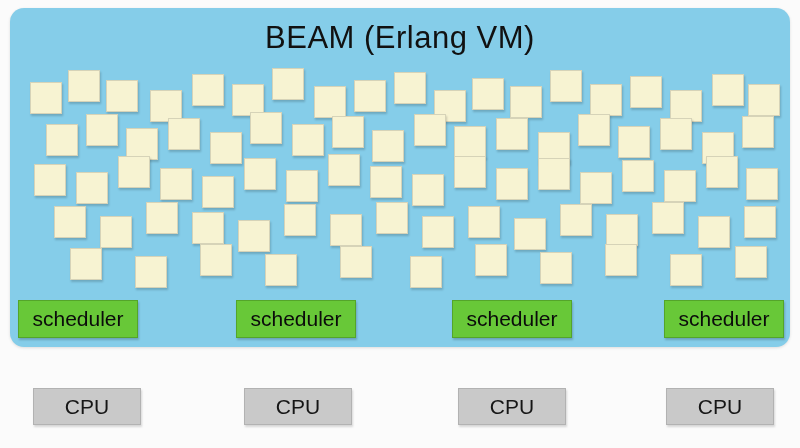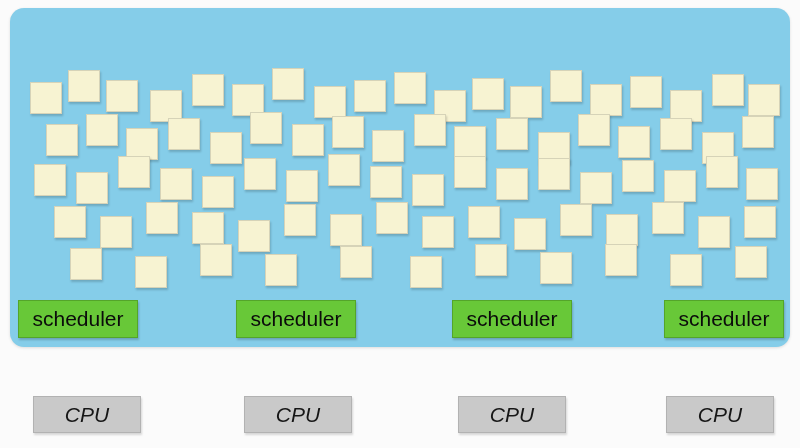--- a/index.html
+++ b/index.html
@@ -66,46 +66,46 @@
   .scheduler span {
     font-size: 21px;
     color: #0b0b0b;
   }
   .sched-1 { left: 8px; }
   .sched-2 { left: 226px; }
   .sched-3 { left: 442px; }
   .sched-4 { left: 654px; }
   .cpu {
     position: absolute;
-    top: 396px;
+    top: 388px;
     width: 106px;
     height: 35px;
     background: var(--cpu-bg, #c9c9c9);
     border: 1px solid var(--cpu-border, #b2b2b2);
     box-shadow: 1px 2px 2px rgba(0,0,0,0.15);
     display: flex;
     align-items: center;
     justify-content: center;
-    font-style: italic;
   }
   .cpu span {
     font-size: 21px;
     color: #161616;
   }
   .cpu-1 { left: 33px; }
   .cpu-2 { left: 244px; }
   .cpu-3 { left: 458px; }
   .cpu-4 { left: 666px; }
 </style>
 </head>
 <body>
 
 <div class="stage">
 
   <div class="beam">
+    <div class="beam-title">BEAM (Erlang VM)</div>
 
     <div class="process-layer">
         <div class="process-square" style="left: 20px; top: 74px;"></div>
         <div class="process-square" style="left: 58px; top: 62px;"></div>
         <div class="process-square" style="left: 96px; top: 72px;"></div>
         <div class="process-square" style="left: 140px; top: 82px;"></div>
         <div class="process-square" style="left: 182px; top: 66px;"></div>
         <div class="process-square" style="left: 222px; top: 76px;"></div>
         <div class="process-square" style="left: 262px; top: 60px;"></div>
         <div class="process-square" style="left: 304px; top: 78px;"></div>

